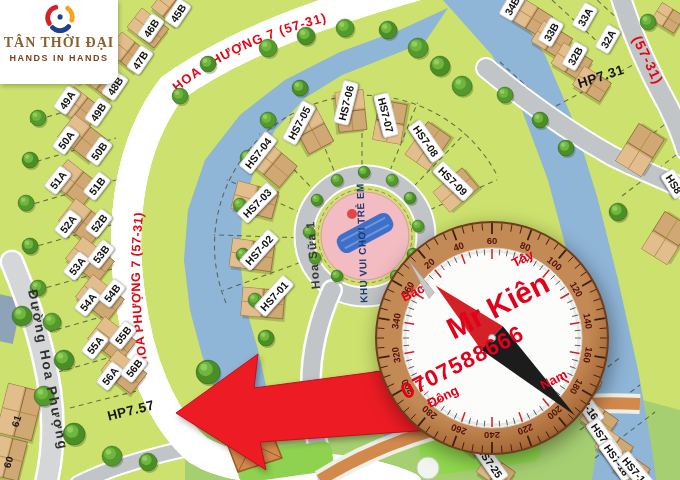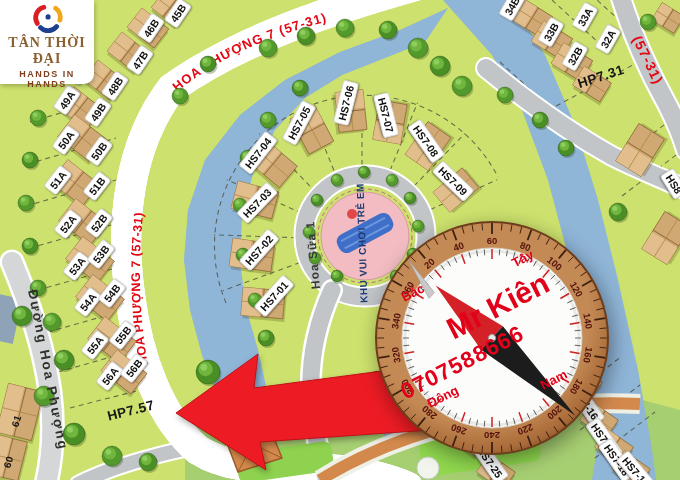--- a/index.html
+++ b/index.html
@@ -19,21 +19,21 @@
   .street{position:absolute;white-space:nowrap;pointer-events:none;font-weight:bold;}
   #lbl-left-road{left:48px;top:370px;font-size:13.5px;color:#30302c;letter-spacing:2px;
       transform:translate(-50%,-50%) rotate(79deg);}
   #lbl-center-road{left:313px;top:255px;font-size:12px;color:#3a3a35;letter-spacing:1px;
       transform:translate(-50%,-50%) rotate(-95deg);}
   #lbl-playground{left:362px;top:243px;font-size:10px;color:#1d3b73;letter-spacing:.5px;
       transform:translate(-50%,-50%) rotate(-92deg);}
   #lbl-right-short{left:648px;top:60px;font-size:14px;color:#e30613;letter-spacing:1px;
       transform:translate(-50%,-50%) rotate(64deg);}
   
-  #logo{position:absolute;left:0;top:0;width:94px;height:84px;background:#fff;
+  #logo{position:absolute;left:0;top:0;width:118px;height:84px;background:#fff;
         border-radius:0 0 10px 0;box-shadow:1px 2px 5px rgba(0,0,0,.25);text-align:center;z-index:30;}
   #logo-title{font-family:"Liberation Serif",serif;font-weight:bold;font-size:14px;color:#8a6030;
         letter-spacing:1px;margin-top:2px;}
   #logo-sub{font-weight:bold;font-size:9px;color:#7d3f1f;letter-spacing:1.5px;margin-top:2px;}
   #logo svg{margin:3px auto 0;}
   
   #arrow-svg{position:absolute;left:0;top:0;z-index:20;pointer-events:none;
              filter:drop-shadow(2px 3px 3px rgba(0,0,0,.35));}
   #compass-svg{position:absolute;left:367px;top:213px;z-index:25;
              filter:drop-shadow(3px 6px 10px rgba(0,0,0,.4));}

